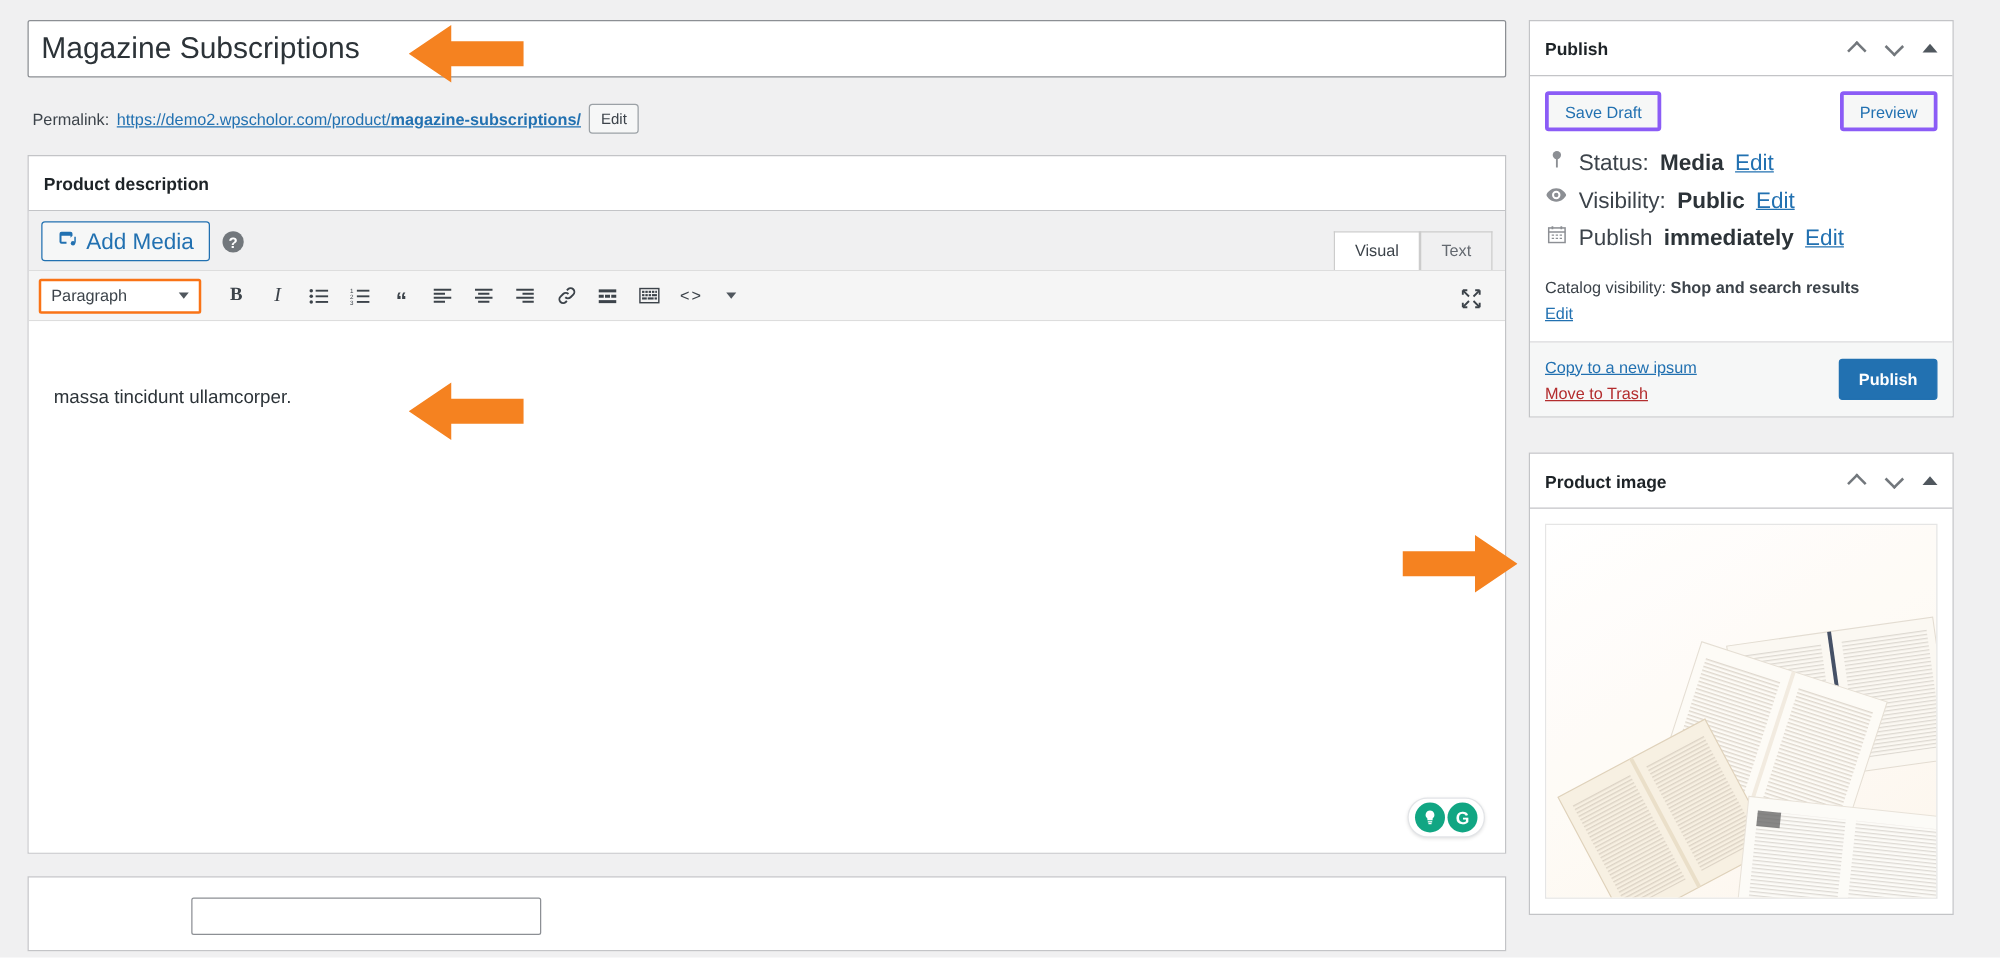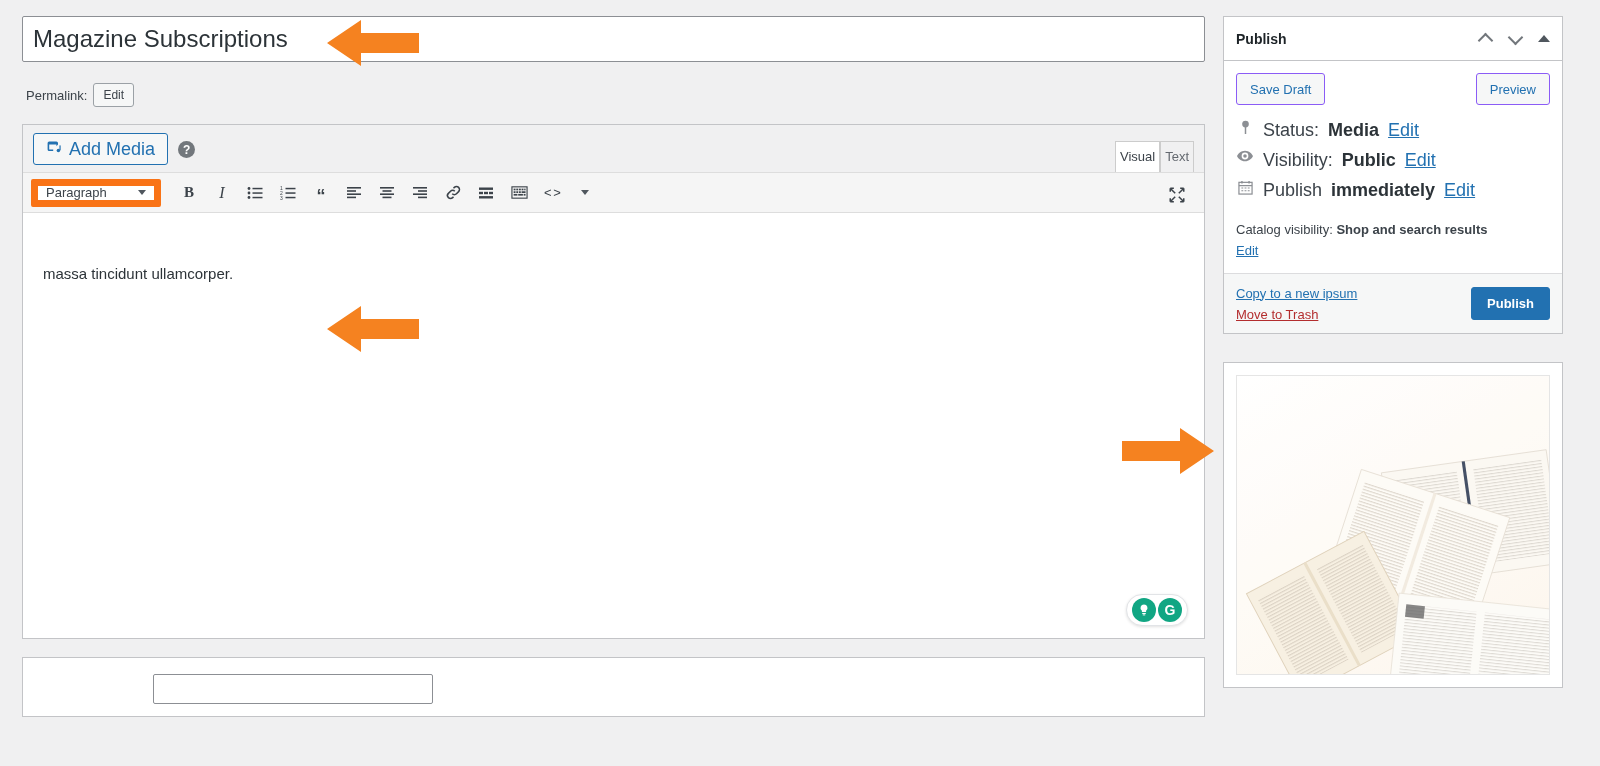--- a/index.html
+++ b/index.html
@@ -86,32 +86,32 @@
   }
   .help-dot {
     width:17px;height:17px;border-radius:50%;
     background:#72777c;color:#fff;font-size:12px;font-weight:700;
     display:flex;align-items:center;justify-content:center;
     margin-top:8px; cursor:pointer;
   }
   .vt-tabs { position:absolute; right:10px; bottom:0; display:flex; align-items:flex-end; }
   .vt-tab {
     border:1px solid #ccc; border-bottom:none;
-    padding:7px 4px; font-size:13px; color:#646970;
+    padding:7px 16px; font-size:13px; color:#646970;
     background:#f0f0f1; cursor:pointer; line-height:16px;text-align:center;
   }
   .vt-tab.active { background:#fff; color:#3c434a; border-color:#ccc; }
 
   .mce-toolbar {
     background:#f5f5f5; border-bottom:1px solid #ddd;
     height:40px; display:flex; align-items:center;
     padding:0 8px; gap:3px; position:relative;
   }
   .fmt-select {
-    background:#fff; border:7px solid #f97316; border-radius:2px;
+    background:#fff; border:2px solid #f97316; border-radius:2px;
     height:28px; width:130px; font-size:13px; color:#3c434a;
     display:flex; align-items:center; justify-content:space-between;
     padding:0 8px; margin-right:10px; cursor:pointer;
   }
   .caret { width:0;height:0;border-left:4px solid transparent;border-right:4px solid transparent;border-top:5px solid #50575e; }
   .tbtn {
     width:30px; height:28px; display:flex; align-items:center; justify-content:center;
     color:#3c434a; cursor:pointer; font-size:15px;
   }
   .tbtn svg { display:block; }
@@ -148,21 +148,21 @@
   .partial-box {
     background:#fff; border:1px solid #c3c4c7;
     margin-top:18px; height:60px; padding:16px 0 0 130px;
   }
   .partial-field { width:280px; height:30px; border:1px solid #8c8f94; border-radius:2px; background:#fff; }
 
   
   .side-box { background:#fff; border:1px solid #c3c4c7; margin-top:10px; }
   .pub-actions { display:flex; justify-content:space-between; padding:12px 12px 10px; }
   .btn-secondary {
-    background:#f6f7f7; border:1px solid #8b5cf6; color:#2271b1;
+    background:#f6f7f7; border:3px solid #8b5cf6; color:#2271b1;
     border-radius:3px; height:32px; padding:0 13px; font-size:13px;
     cursor:pointer; font-family:"Liberation Sans", sans-serif;
   }
   .misc-list { padding:0 12px 8px; }
   .misc-row { display:flex; align-items:flex-start; gap:9px; padding:5px 0; font-size:18px; color:#3c434a; line-height:20px; }
   .misc-row b { color:#2c3338; }
   .misc-row a, .link { color:#2271b1; text-decoration:underline; cursor:pointer; }
   .mi { width:18px; flex:0 0 18px; display:flex; justify-content:center; color:#8c8f94; }
   .catalog-row { padding:6px 12px 12px; font-size:13px; line-height:21px; }
   .pub-footer {
@@ -193,24 +193,28 @@
 <div id="app">
 
   <div id="col-main">
 
     <div class="title-wrap">
       <input class="title-input" value="Magazine Subscriptions" style="">
     </div>
 
     <div class="permalink-row">
       <span>Permalink:</span>
+      <span class="permalink-link"><span>https://demo2.wpscholor.com/product/</span><span class="slug">magazine-subscriptions/</span></span>
       <button class="btn-small">Edit</button>
     </div>
 
     <div class="postbox">
+      <div class="postbox-header">
+        <span class="postbox-title">Product description</span>
+      </div>
 
       <div class="editor-top">
         <div class="add-media">
           <span>
             <svg width="16" height="16" viewBox="0 0 20 20" fill="#2271b1">
               <path d="M13 3H4a2 2 0 00-2 2v8a2 2 0 002 2h5v-2H4V7h9v2l2-2V5a2 2 0 00-2-2z"></path>
               <circle cx="15.5" cy="14.5" r="2.2"></circle>
                 <rect x="16.8" y="8" width="1.5" height="6"></rect>
             </svg>
           </span>
@@ -438,20 +442,28 @@
       <div class="pub-footer">
         <div class="pub-links">
           <a class="link">Copy to a new ipsum</a>
           <a class="trash-link">Move to Trash</a>
         </div>
         <button class="btn-primary">Publish</button>
       </div>
     </div>
 
     <div class="side-box" style="margin-top:28px;">
+      <div class="postbox-header">
+        <span class="postbox-title">Product image</span>
+        <span class="handle-actions">
+          <span class="chev up"></span>
+          <span class="chev down"></span>
+          <span class="tri"></span>
+        </span>
+      </div>
       <div class="img-wrap">
         <div class="prod-img">
           <svg width="100%" height="100%" viewBox="0 0 300 300" preserveAspectRatio="xMidYMid slice">
             <defs>
               <linearGradient id="pg" x1="0" y1="0" x2="0.6" y2="1">
                 <stop offset="0%" stop-color="#ffffff"></stop>
                   <stop offset="100%" stop-color="#fdf6ec"></stop>
               </linearGradient>
               <pattern id="lines" width="3" height="3" patternUnits="userSpaceOnUse">
                 <rect width="3" height="1.1" fill="#b9ad9c" opacity="0.55"></rect>

